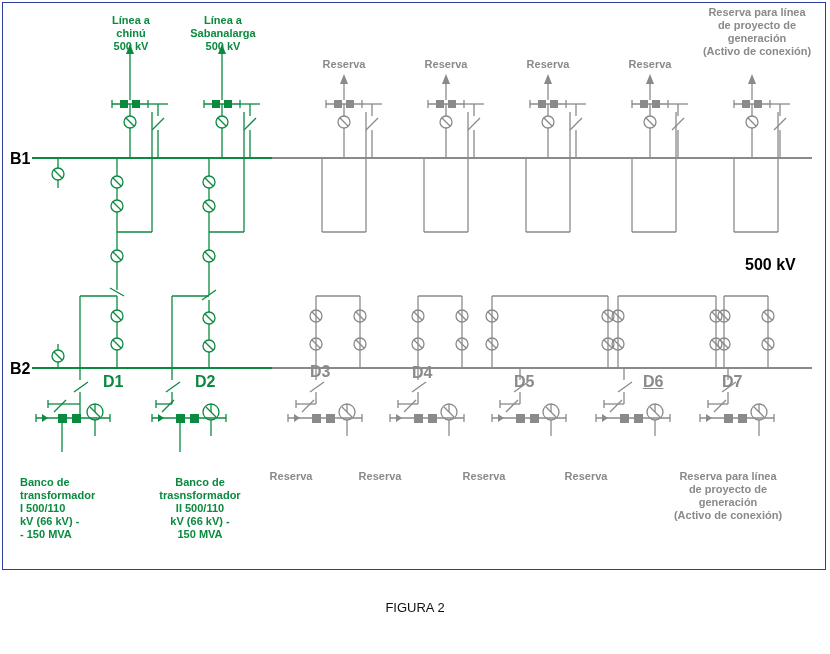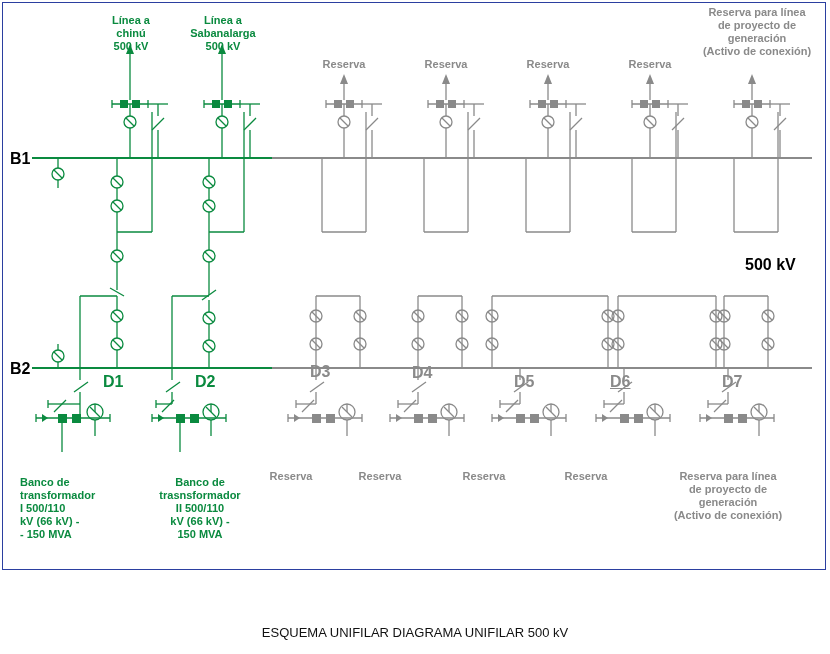--- a/index.html
+++ b/index.html
@@ -487,21 +487,21 @@
   <div class="lbl gray" style="left:690px; top:6px; width:134px;">Reserva para línea
 de proyecto de
 generación
 (Activo de conexión)</div>
 
   <div class="bay-label green" style="left:103px; top:373px;">D1</div>
   <div class="bay-label green" style="left:195px; top:373px;">D2</div>
   <div class="bay-label gray" style="left:310px; top:363px;">D3</div>
   <div class="bay-label gray" style="left:412px; top:352px;margin-top:12px;">D4</div>
   <div class="bay-label gray" style="left:514px; top:373px;">D5</div>
-  <div class="bay-label gray" style="left:610px; top:373px;text-decoration:underline;">D6</div>
+  <div class="bay-label gray" style="left:643px; top:373px;text-decoration:underline;">D6</div>
   <div class="bay-label gray" style="left:722px; top:373px;">D7</div>
 
   <div class="lbl green" style="left:20px; top:476px; width:100px; text-align:left;">Banco de
 transformador
 I 500/110
 kV (66 kV) -
 - 150 MVA</div>
   <div class="lbl green" style="left:148px; top:476px; width:104px;">Banco de
 trasnsformador
 II 500/110
@@ -509,15 +509,15 @@
 150 MVA</div>
   <div class="lbl gray" style="left:232px; top:470px; width:118px;">Reserva</div>
   <div class="lbl gray" style="left:342px; top:470px; width:76px;">Reserva</div>
   <div class="lbl gray" style="left:446px; top:470px; width:76px;">Reserva</div>
   <div class="lbl gray" style="left:548px; top:470px; width:76px;">Reserva</div>
   <div class="lbl gray" style="left:646px; top:470px; width:164px;">Reserva para línea
 de proyecto de
 generación
 (Activo de conexión)</div>
 
-  <div class="caption" style="top:625px;">ESQUEMA UNIFILAR DIAGRAMA UNIFILAR 500 kV</div>
+  <div class="caption" style="top:600px;">FIGURA 2</div>
 
 </div>
 
 </body></html>

